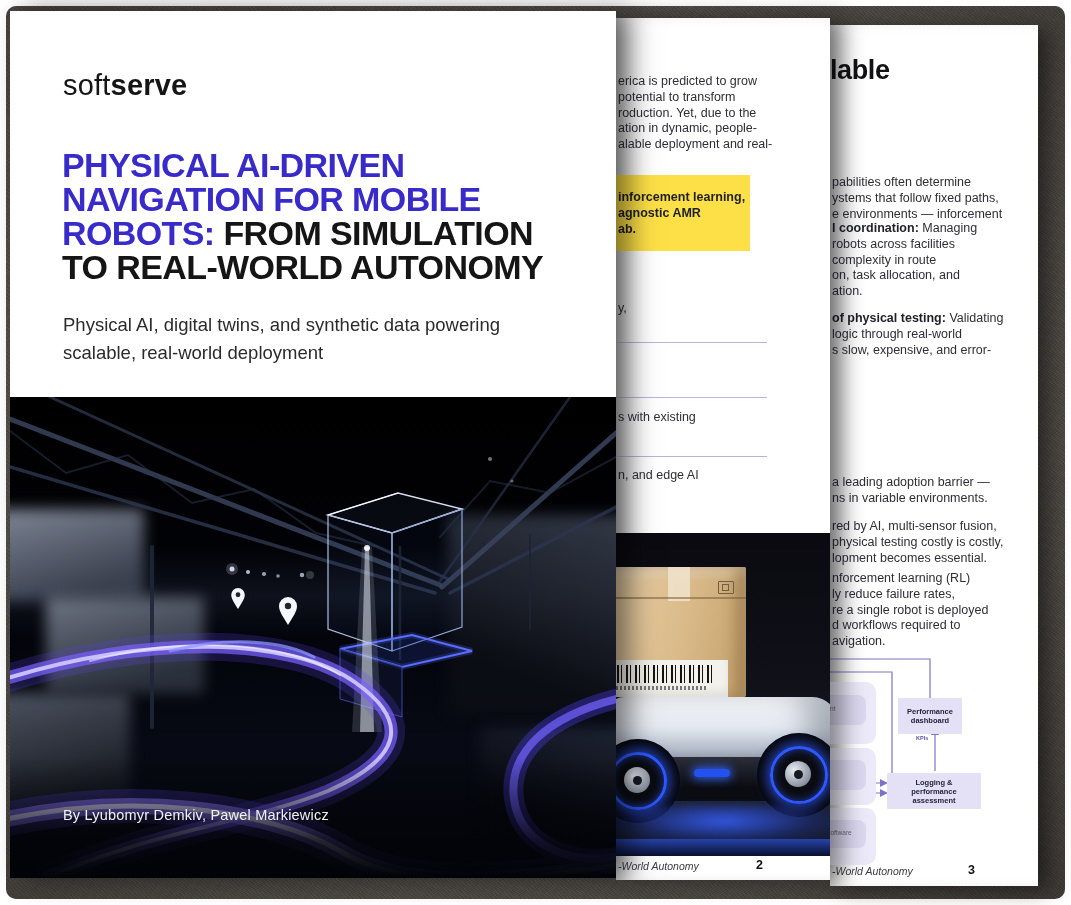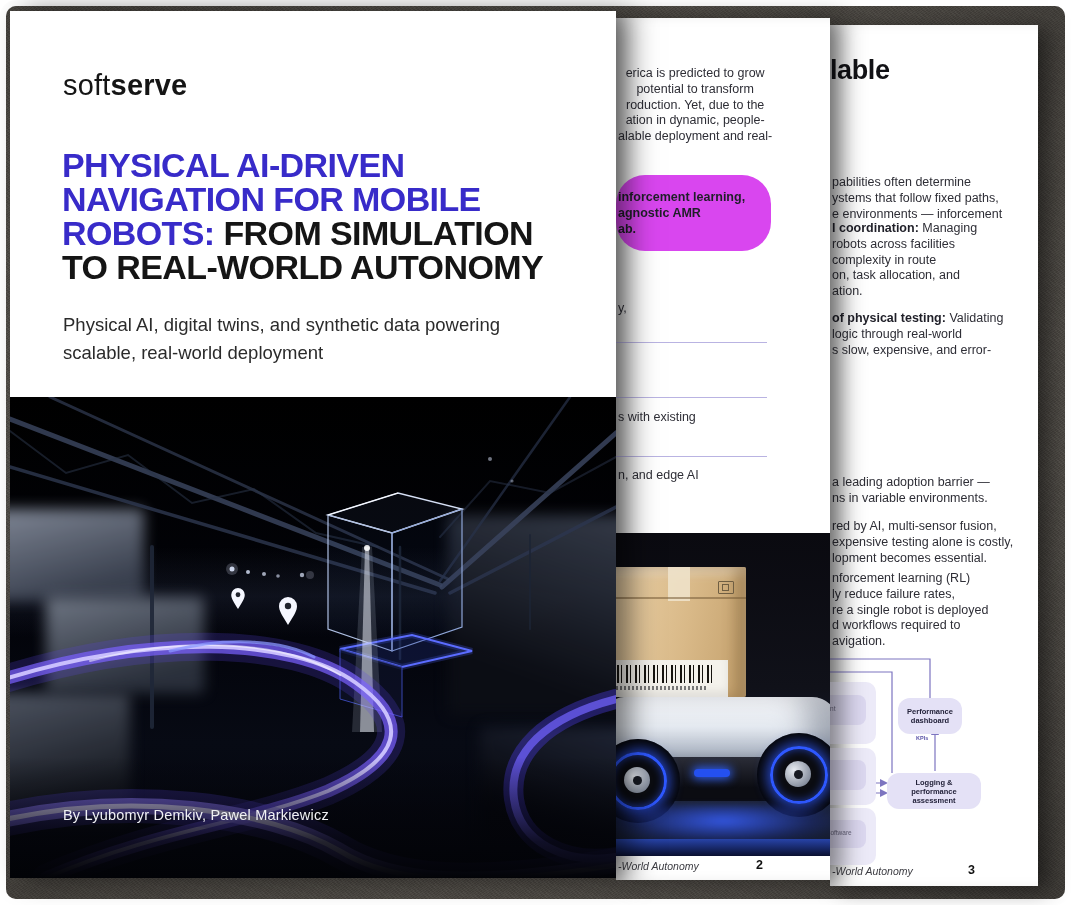--- a/index.html
+++ b/index.html
@@ -44,21 +44,21 @@
   
   .frag{font-size:12.5px;line-height:15.8px;color:#2e2e36;}
   .frag div{white-space:nowrap;}
   .b{font-weight:700;color:#1f1f28;}
   .pad2{left:2px;}
   .divider{height:1px;background:#b9b3e2;}
   .footer-frag{font-size:10.5px;font-style:italic;color:#3c3c42;white-space:nowrap;}
   .footer-num{font-size:12.5px;font-weight:700;color:#111;}
 
   
-  .hlbox{left:0;top:157px;width:155px;height:76px;background:#d946ef;border-radius:29px;}
+  .hlbox{left:0;top:157px;width:134px;height:76px;background:#fde047;}
   .hltxt{left:2px;top:14px;font-size:12.5px;line-height:16px;font-weight:700;color:#1f1f28;white-space:nowrap;}
   .robotimg{left:0;top:515px;width:214px;height:323px;overflow:hidden;
     background:linear-gradient(180deg,#0a0a10 0%,#101119 48%,#161b2c 66%,#1d2438 82%,#131a30 100%);}
   .carton{left:-6px;top:34px;width:136px;height:130px;border-radius:2px;
     background:linear-gradient(100deg,#ecd2a8 0%,#d9b988 55%,#c3a06c 100%);
     box-shadow:inset -10px 0 14px rgba(120,90,50,.45), inset 0 8px 10px rgba(255,255,255,.35);}
   .tape{left:58px;top:0px;width:22px;height:34px;background:rgba(240,228,205,.85);}
   .flap{left:0;top:30px;width:136px;height:1.5px;background:rgba(120,92,56,.55);}
   .printicon{left:108px;top:14px;width:14px;height:11px;border:1.6px solid #6f5e42;border-radius:1px;}
   .printicon::after{content:"";position:absolute;left:3px;top:2px;width:5px;height:4.5px;border:1.2px solid #6f5e42;}
@@ -81,21 +81,21 @@
     box-shadow:0 0 14px 2px rgba(46,88,255,.85), inset 0 0 8px rgba(46,88,255,.6);}
   .whub{left:28px;top:28px;width:26px;height:26px;border-radius:50%;
     background:radial-gradient(circle at 35% 35%,#e8ecf2,#8b93a2 70%,#5a616e);}
   .wdot{left:37px;top:37px;width:9px;height:9px;border-radius:50%;background:#171a22;}
   .floorglow{left:-10px;top:272px;width:234px;height:40px;filter:blur(3px);
     background:radial-gradient(ellipse at 50% 40%,rgba(56,96,255,.85),rgba(30,50,150,.35) 55%,transparent 75%);}
   .floorstrip{left:0;top:306px;width:214px;height:17px;background:linear-gradient(180deg,#2743a8,#0a1030);}
 
   
   .h3frag{left:0px;top:30px;font-size:27px;font-weight:800;letter-spacing:-.4px;color:#121216;}
-  .dgbox{position:absolute;background:#e4e1f6;border-radius:12px;
+  .dgbox{position:absolute;background:#e4e1f6;border-radius:1px;
     font-size:7.5px;line-height:9px;font-weight:700;color:#23223a;text-align:center;
     display:flex;align-items:center;justify-content:center;padding:18px;box-sizing:border-box;}
   .lbox{position:absolute;background:#eceaf8;border-radius:10px;}
   .lbox-in{position:absolute;background:#dcd8f0;border-radius:8px;}
   .tinylab{position:absolute;font-size:6.5px;color:#6b6880;white-space:nowrap;}
   .kpis{position:absolute;font-size:5.5px;color:#5b54a8;font-weight:700;}
 </style>
 </head>
 <body>
 
@@ -128,21 +128,21 @@
       <div>s slow, expensive, and error-</div>
     </div>
 
     <div class="abs frag pad2" style="top:450px;">
       <div>a leading adoption barrier —</div>
       <div>ns in variable environments.</div>
     </div>
 
     <div class="abs frag pad2" style="top:494px;">
       <div>red by AI, multi-sensor fusion,</div>
-      <div>expensive testing alone is costly,</div>
+      <div>physical testing costly is costly,</div>
       <div>lopment becomes essential.</div>
     </div>
 
     <div class="abs frag pad2" style="top:546px;">
       <div>nforcement learning (RL)</div>
       <div>ly reduce failure rates,</div>
       <div>re a single robot is deployed</div>
       <div>d workflows required to</div>
       <div>avigation.</div>
     </div>
@@ -173,21 +173,21 @@
 
     <div class="dgbox" style="left:68px;top:673px;width:64px;height:30px;">Performance dashboard</div>
     <div class="kpis" style="left:86px;top:710px;">KPIs</div>
     <div class="dgbox" style="left:57px;top:748px;width:94px;height:30px;">Logging &amp; performance assessment</div>
 
     <div class="abs footer-frag" style="left:2px;top:840px;">-World Autonomy</div>
     <div class="abs footer-num" style="left:138px;top:838px;">3</div>
   </div>
 
   <div id="page2" class="sheet">
-    <div class="abs frag pad2" style="top:48px;text-align:center;">
+    <div class="abs frag pad2" style="top:56px;">
       <div>erica is predicted to grow</div>
       <div>potential to transform</div>
       <div>roduction. Yet, due to the</div>
       <div>ation in dynamic, people-</div>
       <div>alable deployment and real-</div>
     </div>
 
     <div class="abs hlbox">
       <div class="abs hltxt">
         <div>inforcement learning,</div>

